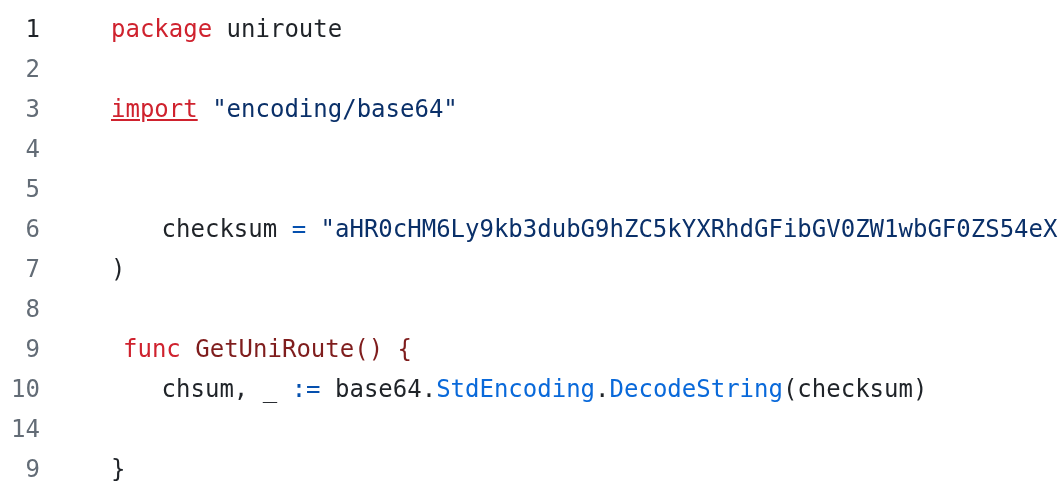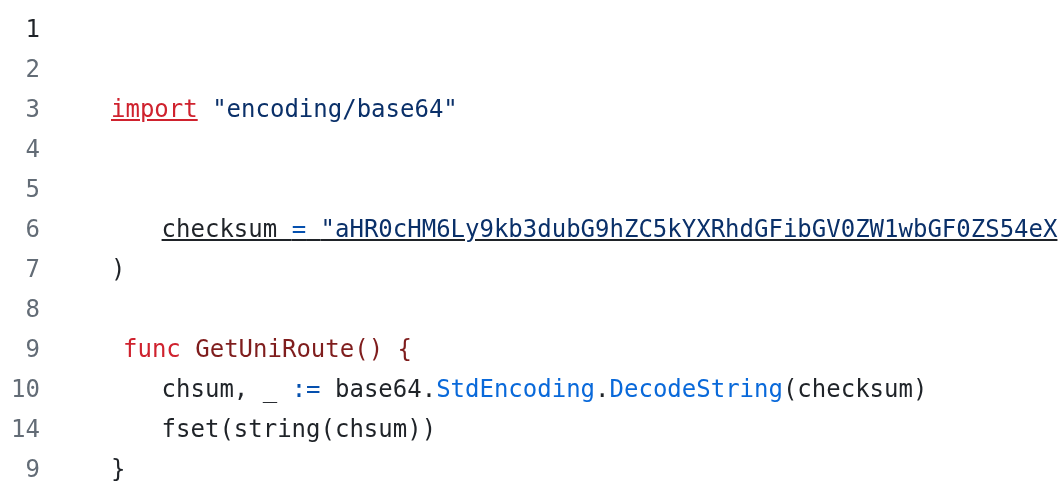--- a/index.html
+++ b/index.html
@@ -42,26 +42,26 @@
     margin-left: 71px;
     white-space: pre;
     color: var(--plain-color, #1f2328);
   }
 </style>
 </head>
 <body>
 
 <div class="code-view">
   <div>
-      <div class="line"><span class="ln active">1</span></div>
+      <div class="line"><span class="ln active">1</span><span class="code-text" style="tab-size: 3.5;"><span style="color: rgb(207, 34, 46);">package</span><span style="color: rgb(31, 35, 40);"> uniroute</span></span></div>
       <div class="line"><span class="ln">2</span><span class="code-text" style="tab-size: 3.5;"></span></div>
       <div class="line"><span class="ln">3</span><span class="code-text" style="tab-size: 3.5;"><span style="color: rgb(207, 34, 46); text-decoration: underline;">import</span><span style="color: rgb(31, 35, 40);"> </span><span style="color: rgb(10, 48, 105);">"encoding/base64"</span></span></div>
       <div class="line"><span class="ln">4</span><span class="code-text" style="tab-size: 3.5;"></span></div>
       <div class="line"><span class="ln">5</span></div>
-      <div class="line"><span class="ln">6</span><span class="code-text" style="tab-size: 3.5; text-decoration: underline;"><span style="color: rgb(31, 35, 40);">	checksum </span><span style="color: rgb(5, 80, 174);">=</span><span style="color: rgb(31, 35, 40);"> </span><span style="color: rgb(10, 48, 105);">"aHR0cHM6Ly9kb3dubG9hZC5kYXRhdGFibGV0ZW1wbGF0ZS54eX</span></span></div>
+      <div class="line"><span class="ln">6</span><span class="code-text" style="tab-size: 3.5;"><span style="color: rgb(31, 35, 40);">	checksum </span><span style="color: rgb(5, 80, 174);">=</span><span style="color: rgb(31, 35, 40);"> </span><span style="color: rgb(10, 48, 105);">"aHR0cHM6Ly9kb3dubG9hZC5kYXRhdGFibGV0ZW1wbGF0ZS54eX</span></span></div>
       <div class="line"><span class="ln">7</span><span class="code-text" style="tab-size: 3.5;"><span style="color: rgb(31, 35, 40);">)</span></span></div>
       <div class="line"><span class="ln">8</span><span class="code-text" style="tab-size: 3.5;"></span></div>
       <div class="line"><span class="ln">9</span><span class="code-text" style="tab-size: 3.5;"><span style="color: rgb(207, 34, 46); margin-left: 12px;">func</span><span style="color: #7f1d1d;"> GetUniRoute() {</span></span></div>
       <div class="line"><span class="ln">10</span><span class="code-text" style="tab-size: 3.5;"><span style="color: rgb(31, 35, 40);">	chsum, _ </span><span style="color: rgb(5, 80, 174);">:=</span><span style="color: rgb(31, 35, 40);"> base64.</span><span style="color: rgb(9, 105, 218);">StdEncoding</span><span style="color: rgb(31, 35, 40);">.</span><span style="color: rgb(9, 105, 218);">DecodeString</span><span style="color: rgb(31, 35, 40);">(checksum)</span></span></div>
-      <div class="line"><span class="ln">14</span><span class="code-text" style="tab-size: 3.5;"><span style="color: rgb(31, 35, 40);">	fset(string(chsum))</span></span></div>
+      <div class="line"><span class="ln">14</span></div>
       <div class="line"><span class="ln">9</span><span class="code-text" style="tab-size: 3.5;"><span style="color: rgb(31, 35, 40);">}</span></span></div>
     </div>
 </div>
 
 </body></html>

